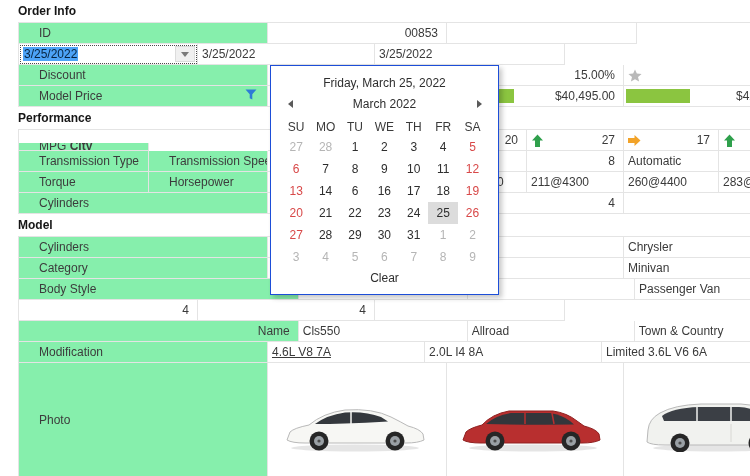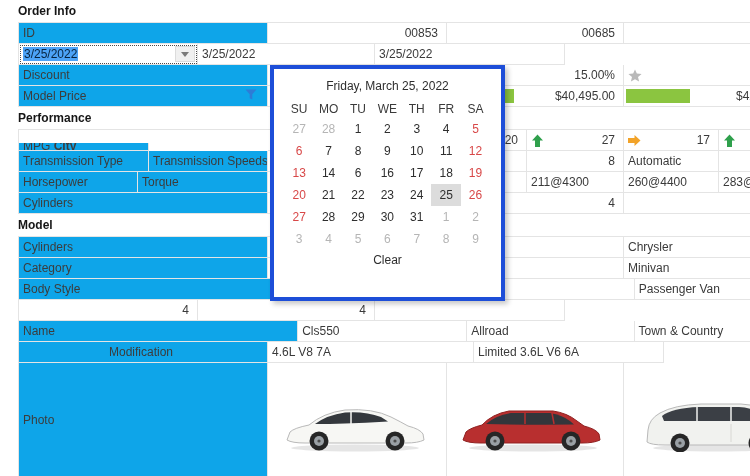--- a/index.html
+++ b/index.html
@@ -6,40 +6,40 @@
   body{width:750px;height:476px;overflow:hidden;
        font-family:"Liberation Sans", sans-serif;font-size:12px;color:#3a3a3a;}
   .vgrid{position:relative;width:750px;height:476px;overflow:hidden;background:#fff;}
   .sec-title{height:22px;line-height:22px;padding-left:18px;font-weight:bold;color:#161616;}
   .grid{margin-left:18px;width:795px;border-top:1px solid #e4e4e4;border-left:1px solid #e4e4e4;}
   .row{display:flex;height:21px;}
   .row.photo-row{height:116px;}
   .cell{box-sizing:border-box;border-right:1px solid #e4e4e4;border-bottom:1px solid #e4e4e4;
         padding:0 8px 0 4px;line-height:19px;white-space:nowrap;overflow:hidden;position:relative;
         display:flex;align-items:center;}
-  .hcell{background:#0ea5e9;padding-left:4px;color:#3c3c3c;}
+  .hcell{background:#86efac;padding-left:20px;color:#3c3c3c;}
   .hcell .lbl b{font-weight:bold;}
   .hcell .icons{margin-left:auto;display:flex;align-items:center;gap:7px;padding-right:2px;}
   .val{width:100%;display:flex;align-items:center;}
   .val .txt{white-space:pre;}
   .val.a-right .txt{margin-left:auto;}
   .arrow-ico{flex:0 0 auto;margin-right:4px;display:flex;align-items:center;}
   .bar{position:absolute;left:2px;top:3px;bottom:3px;background:#8bc540;}
   .cell .over{position:relative;z-index:1;width:100%;display:flex;align-items:center;}
   
   .editor-cell{padding:0;background:#fff;outline:1px dotted #4a4a4a;outline-offset:-2px;}
   .editor-text{flex:1;padding-left:4px;line-height:19px;}
   .sel{background:#4da3f7;color:#06233f;padding:0 1px;}
   .dd-btn{width:18px;align-self:stretch;margin:2px 2px 2px 0;background:#f0f0f0;border:1px solid #dcdcdc;
           display:flex;align-items:center;justify-content:center;}
   .dd-arrow{width:0;height:0;border-left:4px solid transparent;border-right:4px solid transparent;
             border-top:5px solid #7a7a7a;}
   
   .cal{position:absolute;left:270px;top:65px;width:227px;height:228px;background:#fff;
-       border:4px solid #1d4ed8;box-shadow:3px 3px 5px rgba(0,0,0,.22);z-index:10;color:#2e2e2e;}
+       border:1px solid #1d4ed8;box-shadow:3px 3px 5px rgba(0,0,0,.22);z-index:10;color:#2e2e2e;}
   .cal-title{text-align:center;margin-top:10px;}
   .cal-nav{display:flex;align-items:center;margin:7px 12px 0 12px;}
   .cal-nav .mon{flex:1;text-align:center;}
   .nav-btn{width:14px;display:flex;justify-content:center;cursor:pointer;}
   .tri{width:0;height:0;border-top:4px solid transparent;border-bottom:4px solid transparent;}
   .tri.left{border-right:5px solid #5a5a5a;}
   .tri.right{border-left:5px solid #5a5a5a;}
   .cal-grid{margin:6px auto 0 auto;width:206px;}
   .cal-r{display:flex;}
   .cal-c{width:29.4px;height:22px;display:flex;align-items:center;justify-content:center;}
@@ -57,25 +57,20 @@
     <div class="grid">
       <div class="row">
         <div class="cell hcell" style="width: 249px;">
           <span class="lbl"><span>ID</span></span>
         </div>
         <div class="cell" style="width: 179px;">
           <div class="val over a-right">
             <span class="txt">00853</span>
           </div>
         </div>
-        <div class="cell" style="width: 177px;">
-          <div class="val over a-right">
-            <span class="txt">00685</span>
-          </div>
-        </div>
         <div class="cell" style="width: 190px;">
           <div class="val over a-right"></div>
         </div>
       </div>
       <div class="row">
         <div class="cell editor-cell" style="width: 179px;">
           <span class="editor-text"><span class="sel">3/25/2022</span></span>
           <span class="dd-btn">
             <span class="dd-arrow"></span>
           </span>
@@ -213,25 +208,25 @@
         <div class="cell" style="width: 95px;">
           <div class="val over">
             <span class="txt">Automatic</span>
           </div>
         </div>
         <div class="cell" style="width: 95px;">
           <div class="val over"></div>
         </div>
       </div>
       <div class="row">
+        <div class="cell hcell" style="width: 130px;">
+          <span class="lbl"><span>Torque</span></span>
+        </div>
         <div class="cell hcell" style="width: 119px;">
           <span class="lbl"><span>Horsepower</span></span>
-        </div>
-        <div class="cell hcell" style="width: 130px;">
-          <span class="lbl"><span>Torque</span></span>
         </div>
         <div class="cell" style="width: 90px;">
           <div class="val over"></div>
         </div>
         <div class="cell" style="width: 89px;">
           <div class="val over"></div>
         </div>
         <div class="cell" style="width: 80px;">
           <div class="val over">
             <span class="txt" style="padding-left: 46px;">0</span>
@@ -329,46 +324,51 @@
         <div class="cell" style="width: 177px;">
           <div class="val over a-right">
             <span class="txt">4</span>
           </div>
         </div>
         <div class="cell" style="width: 190px;">
           <div class="val over"></div>
         </div>
       </div>
       <div class="row">
-        <div class="cell hcell" style="width: 296px;">
+        <div class="cell hcell" style="width: 296px; justify-content: flex-end;">
           <span class="lbl"><span>Name</span></span>
         </div>
         <div class="cell" style="width: 179px;">
           <div class="val over">
             <span class="txt">Cls550</span>
           </div>
         </div>
         <div class="cell" style="width: 177px;">
           <div class="val over">
             <span class="txt">Allroad</span>
           </div>
         </div>
         <div class="cell" style="width: 190px;">
           <div class="val over">
             <span class="txt">Town &amp; Country</span>
           </div>
         </div>
       </div>
       <div class="row">
-        <div class="cell hcell" style="width: 249px; justify-content: center;">
+        <div class="cell hcell" style="width: 249px;">
           <span class="lbl"><span>Modification</span></span>
         </div>
-        <div class="cell" style="width: 206px;">
+        <div class="cell" style="width: 157px; text-decoration: underline;">
           <div class="val over">
             <span class="txt">4.6L V8 7A</span>
+          </div>
+        </div>
+        <div class="cell" style="width: 177px;">
+          <div class="val over">
+            <span class="txt">2.0L I4 8A</span>
           </div>
         </div>
         <div class="cell" style="width: 190px;">
           <div class="val over">
             <span class="txt">Limited 3.6L V6 6A</span>
           </div>
         </div>
       </div>
       <div class="row photo-row">
         <div class="cell hcell" style="width: 249px;">
@@ -416,20 +416,29 @@
             <circle cx="41" cy="53" r="1.6" fill="#4c4c4c"></circle>
             <circle cx="119" cy="53" r="9.5" fill="#262626"></circle>
             <circle cx="119" cy="53" r="5" fill="#9aa0a5"></circle>
             <circle cx="119" cy="53" r="1.6" fill="#4c4c4c"></circle>
           </svg>
         </div>
       </div>
     </div>
     <div class="cal">
       <div class="cal-title">Friday, March 25, 2022</div>
+      <div class="cal-nav">
+        <span class="nav-btn">
+          <span class="tri left"></span>
+        </span>
+        <span class="mon">March 2022</span>
+        <span class="nav-btn">
+          <span class="tri right"></span>
+        </span>
+      </div>
       <div class="cal-grid">
         <div class="cal-r">
           <span class="cal-c hd">SU</span>
           <span class="cal-c hd">MO</span>
           <span class="cal-c hd">TU</span>
           <span class="cal-c hd">WE</span>
           <span class="cal-c hd">TH</span>
           <span class="cal-c hd">FR</span>
           <span class="cal-c hd">SA</span>
         </div>

